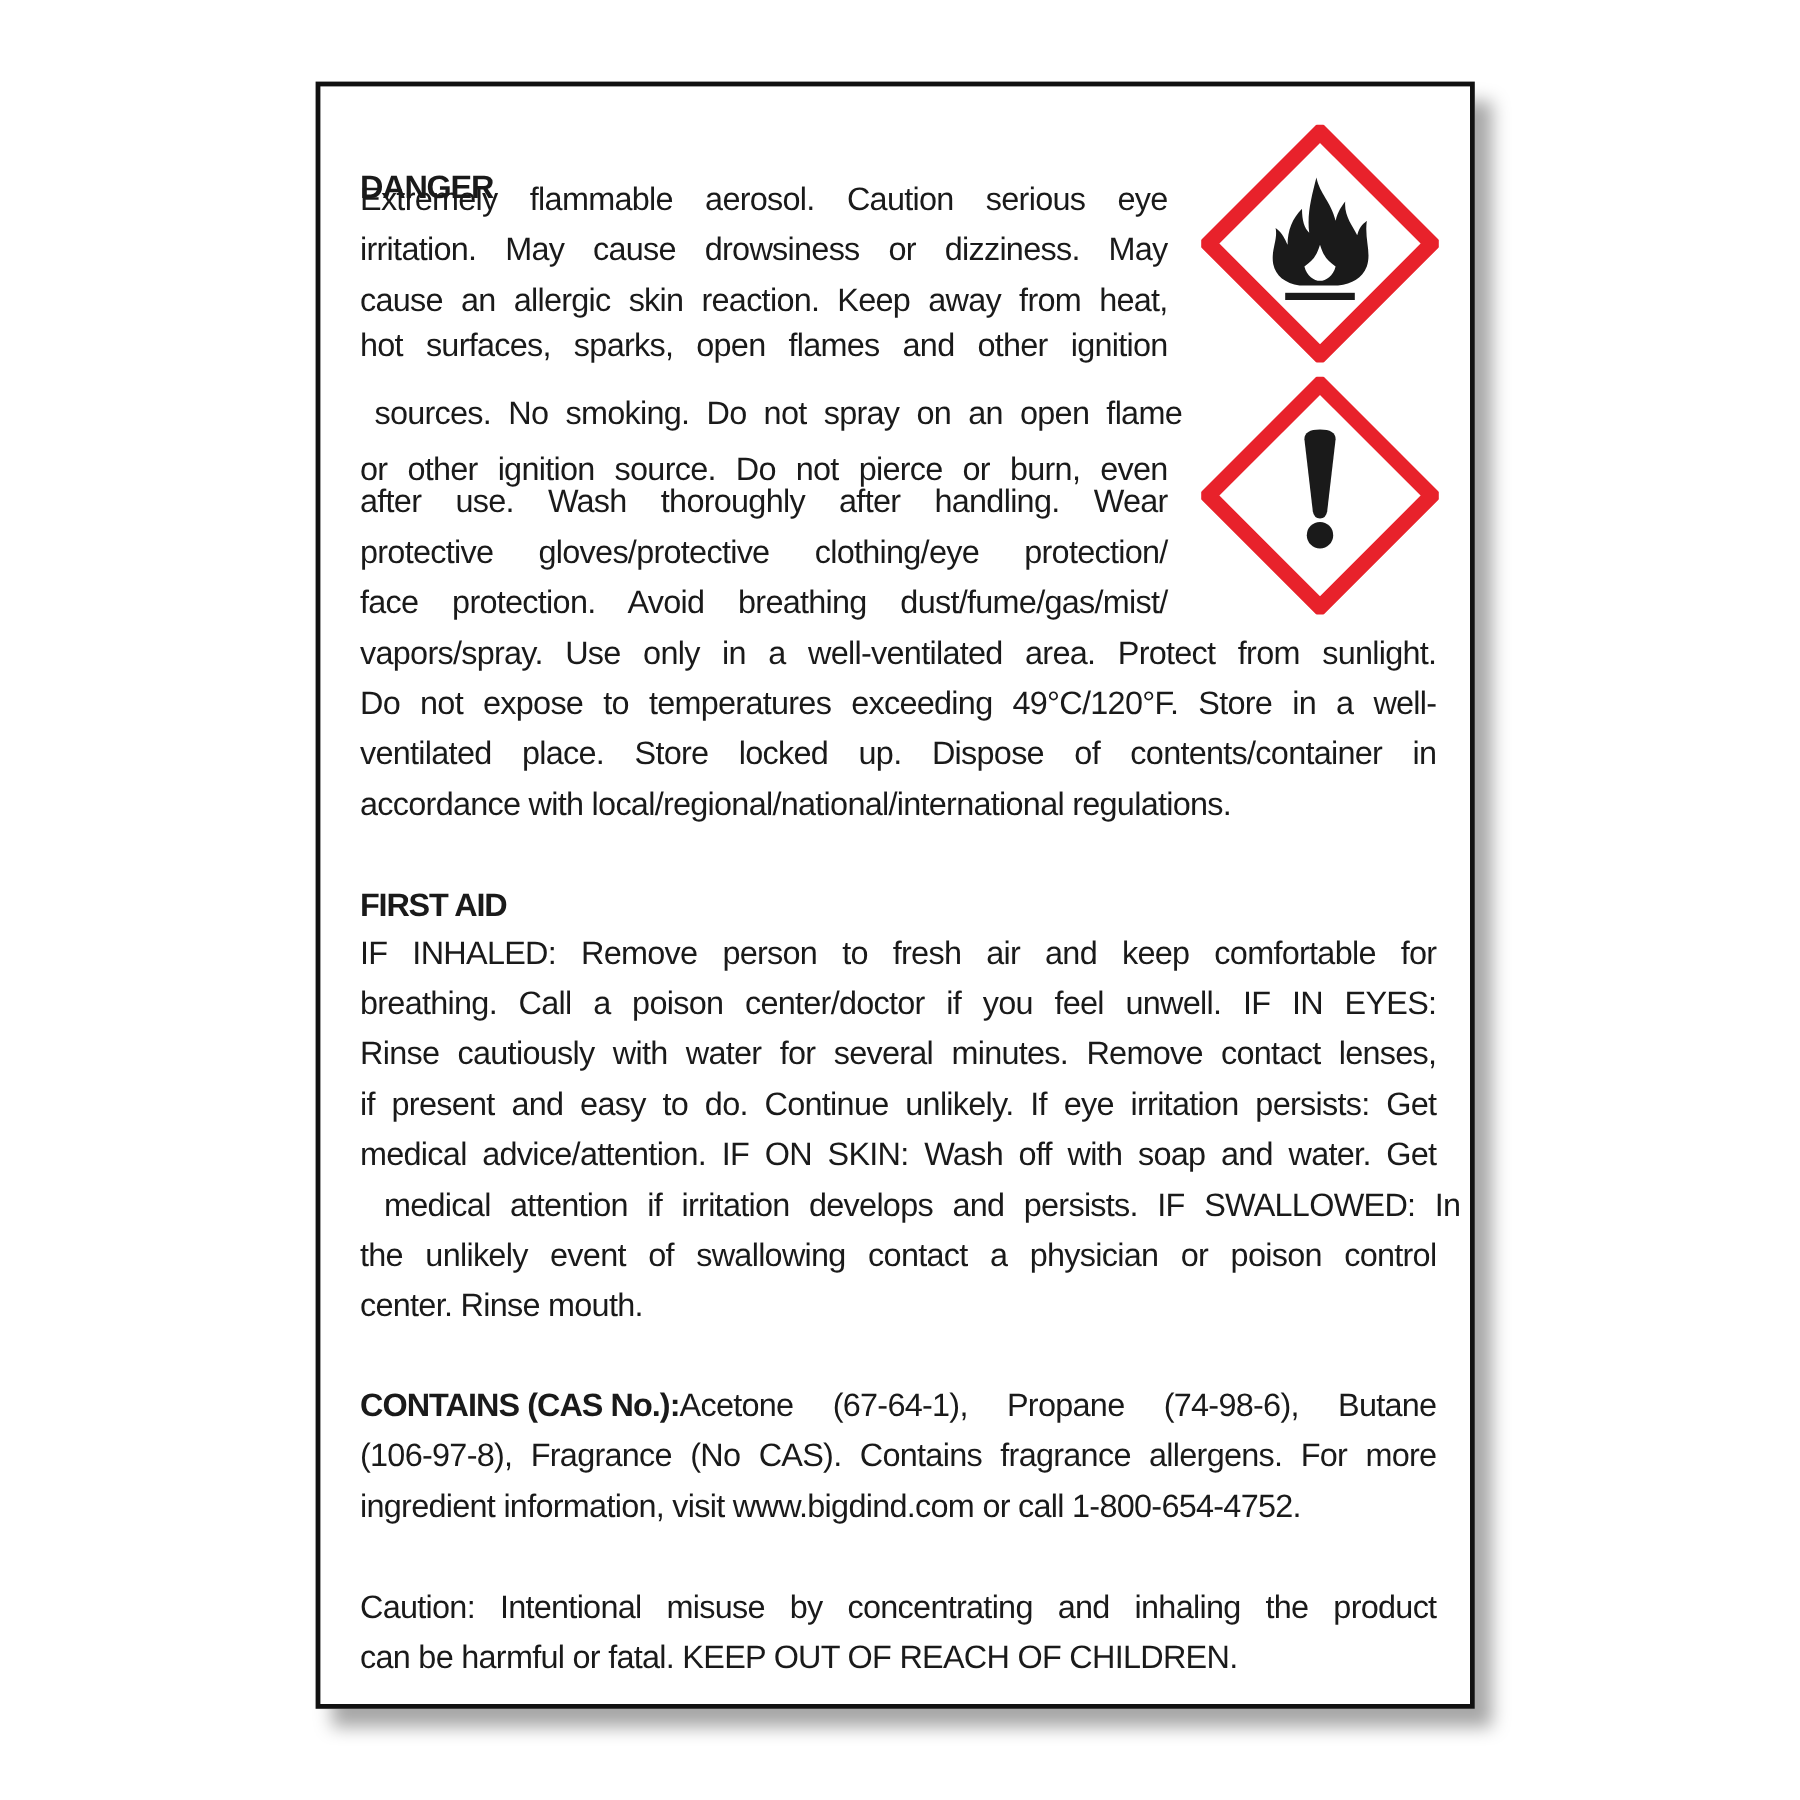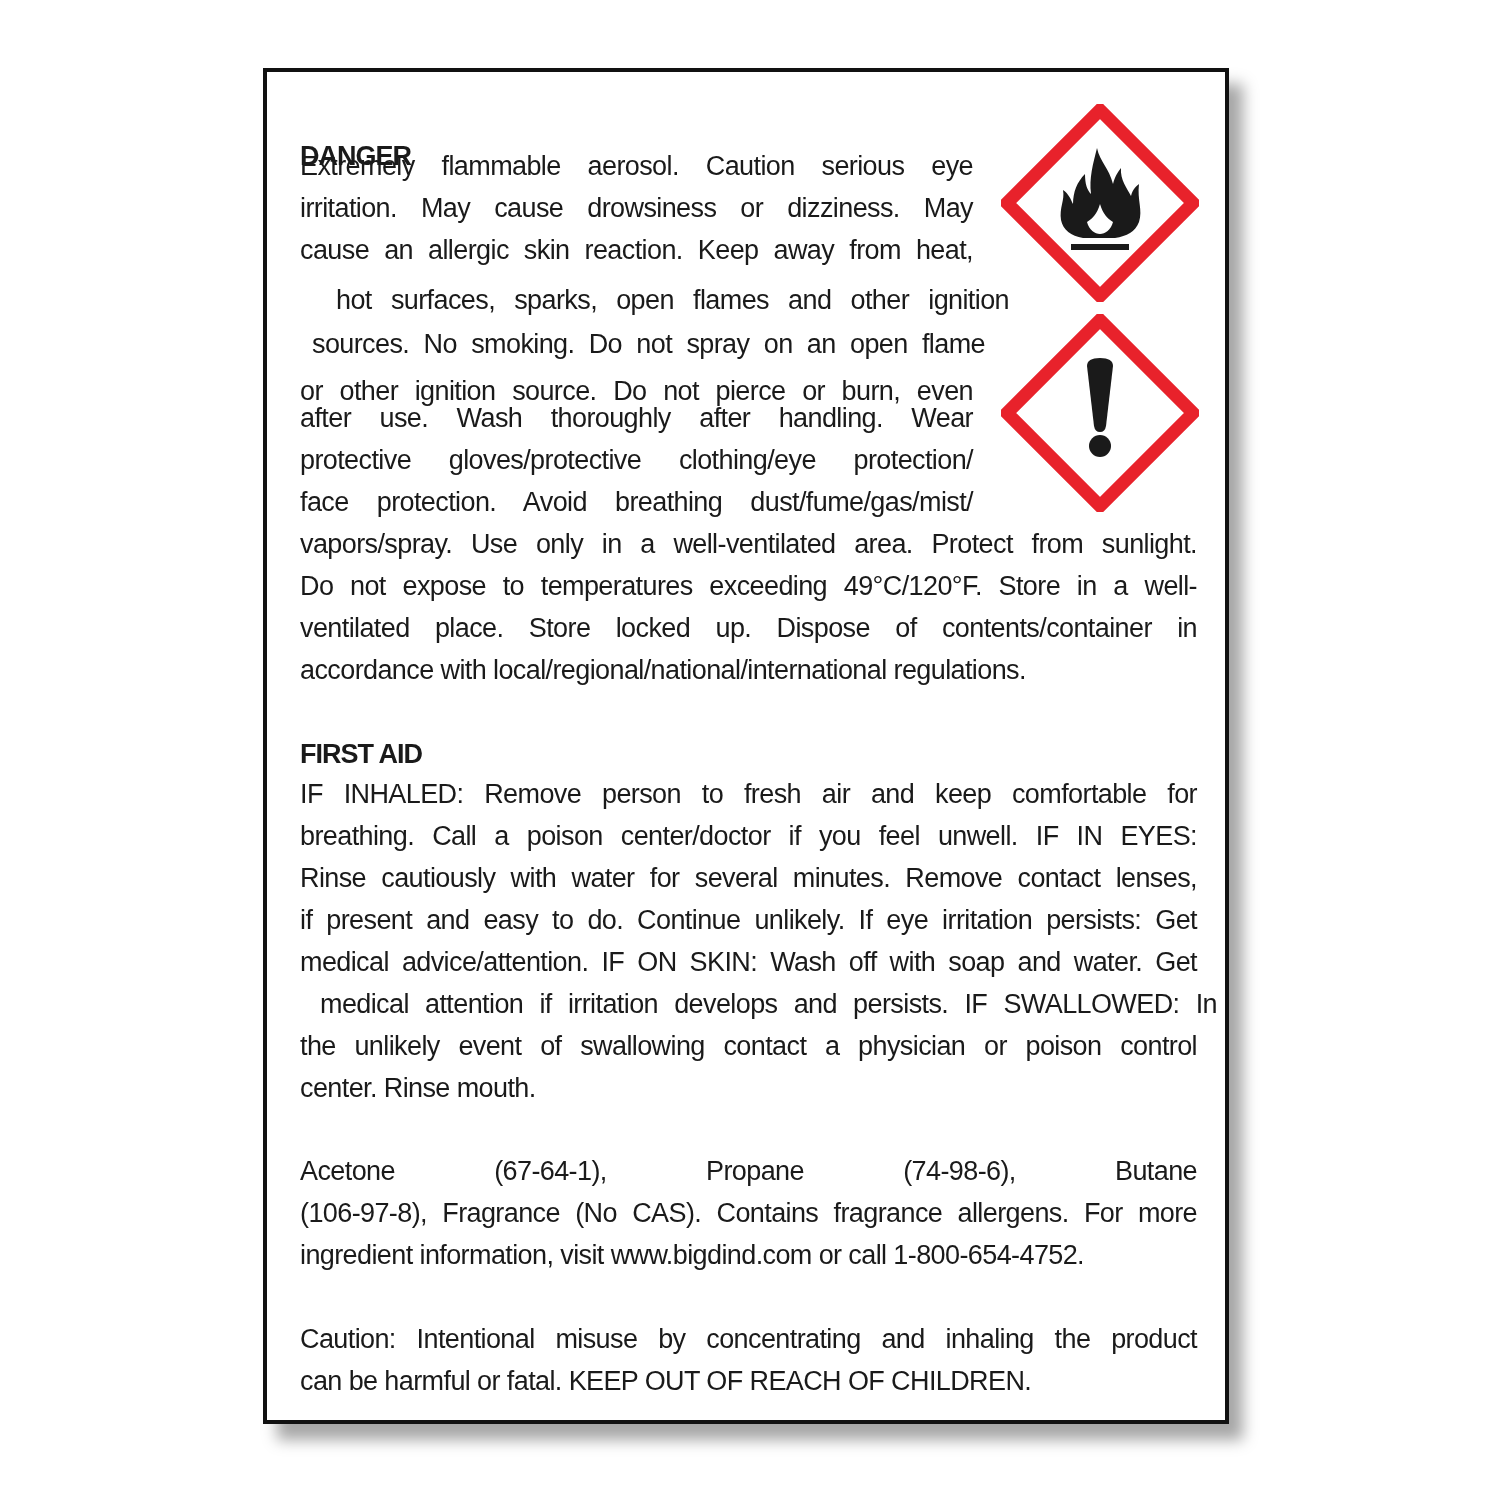--- a/index.html
+++ b/index.html
@@ -23,21 +23,21 @@
 </head>
 <body>
 
 <div class="label"></div>
 
 <div class="txt line head" style="top:108px;margin-top:28px;">DANGER</div>
 
 <div class="txt line justify" style="top:146px;width:673px;">Extremely flammable aerosol. Caution serious eye</div>
 <div class="txt line justify" style="top:188px;width:673px;">irritation. May cause drowsiness or dizziness. May</div>
 <div class="txt line justify" style="top:230px;width:673px;">cause an allergic skin reaction. Keep away from heat,</div>
-<div class="txt line justify" style="top:280px;width:673px;margin-left:36px;">hot surfaces, sparks, open flames and other ignition</div>
+<div class="txt line justify" style="top:268px;width:673px;">hot surfaces, sparks, open flames and other ignition</div>
 <div class="txt line justify" style="top:324px;width:673px;margin-left:12px;">sources. No smoking. Do not spray on an open flame</div>
 <div class="txt line justify" style="top:371px;width:673px;">or other ignition source. Do not pierce or burn, even</div>
 <div class="txt line justify" style="top:398px;width:673px;">after use. Wash thoroughly after handling. Wear</div>
 <div class="txt line justify" style="top:440px;width:673px;">protective gloves/protective clothing/eye protection/</div>
 <div class="txt line justify" style="top:482px;width:673px;">face protection. Avoid breathing dust/fume/gas/mist/</div>
 <div class="txt line justify" style="top:524px;width:897px;">vapors/spray. Use only in a well-ventilated area. Protect from sunlight.</div>
 <div class="txt line justify" style="top:566px;width:897px;">Do not expose to temperatures exceeding 49°C/120°F. Store in a well-</div>
 <div class="txt line justify" style="top:608px;width:897px;">ventilated place. Store locked up. Dispose of contents/container in</div>
 <div class="txt line" style="top:650px;">accordance with local/regional/national/international regulations.</div>
 
@@ -61,19 +61,20 @@
 <div class="txt line justify" style="top:774px;width:897px;">IF INHALED: Remove person to fresh air and keep comfortable for</div>
 <div class="txt line justify" style="top:816px;width:897px;">breathing. Call a poison center/doctor if you feel unwell. IF IN EYES:</div>
 <div class="txt line justify" style="top:858px;width:897px;">Rinse cautiously with water for several minutes. Remove contact lenses,</div>
 <div class="txt line justify" style="top:900px;width:897px;">if present and easy to do. Continue unlikely. If eye irritation persists: Get</div>
 <div class="txt line justify" style="top:942px;width:897px;">medical advice/attention. IF ON SKIN: Wash off with soap and water. Get</div>
 <div class="txt line justify" style="top:984px;width:897px;margin-left:20px;">medical attention if irritation develops and persists. IF SWALLOWED: In</div>
 <div class="txt line justify" style="top:1026px;width:897px;">the unlikely event of swallowing contact a physician or poison control</div>
 <div class="txt line" style="top:1068px;">center. Rinse mouth.</div>
 
 <div class="txt line" style="top:1151px;width:897px;display:flex;justify-content:space-between;">
+  <span class="head" style="letter-spacing:-0.8px;">CONTAINS (CAS No.):</span>
   <span style="flex:1;text-align:justify;text-align-last:justify;">Acetone (67-64-1), Propane (74-98-6), Butane</span>
 </div>
 <div class="txt line justify" style="top:1193px;width:897px;">(106-97-8), Fragrance (No CAS). Contains fragrance allergens. For more</div>
 <div class="txt line" style="top:1235px;">ingredient information, visit www.bigdind.com or call 1-800-654-4752.</div>
 
 <div class="txt line justify" style="top:1319px;width:897px;">Caution: Intentional misuse by concentrating and inhaling the product</div>
 <div class="txt line" style="top:1361px;">can be harmful or fatal. KEEP OUT OF REACH OF CHILDREN.</div>
 
 </body></html>

